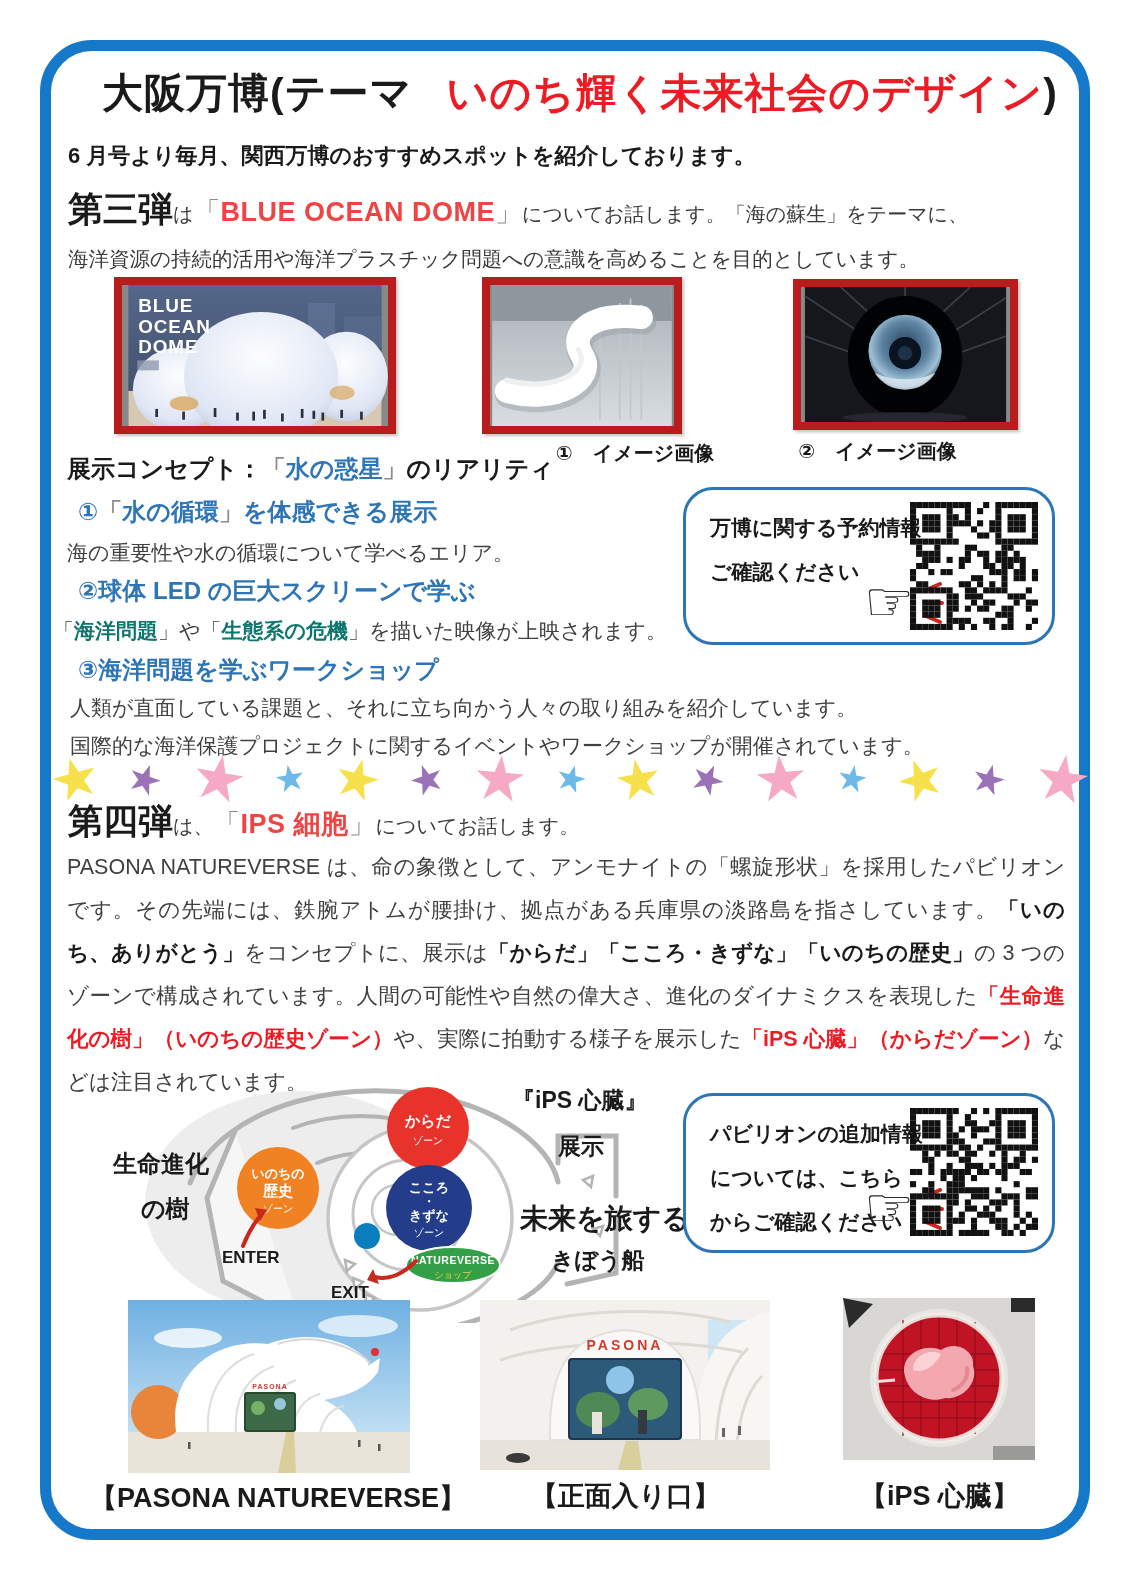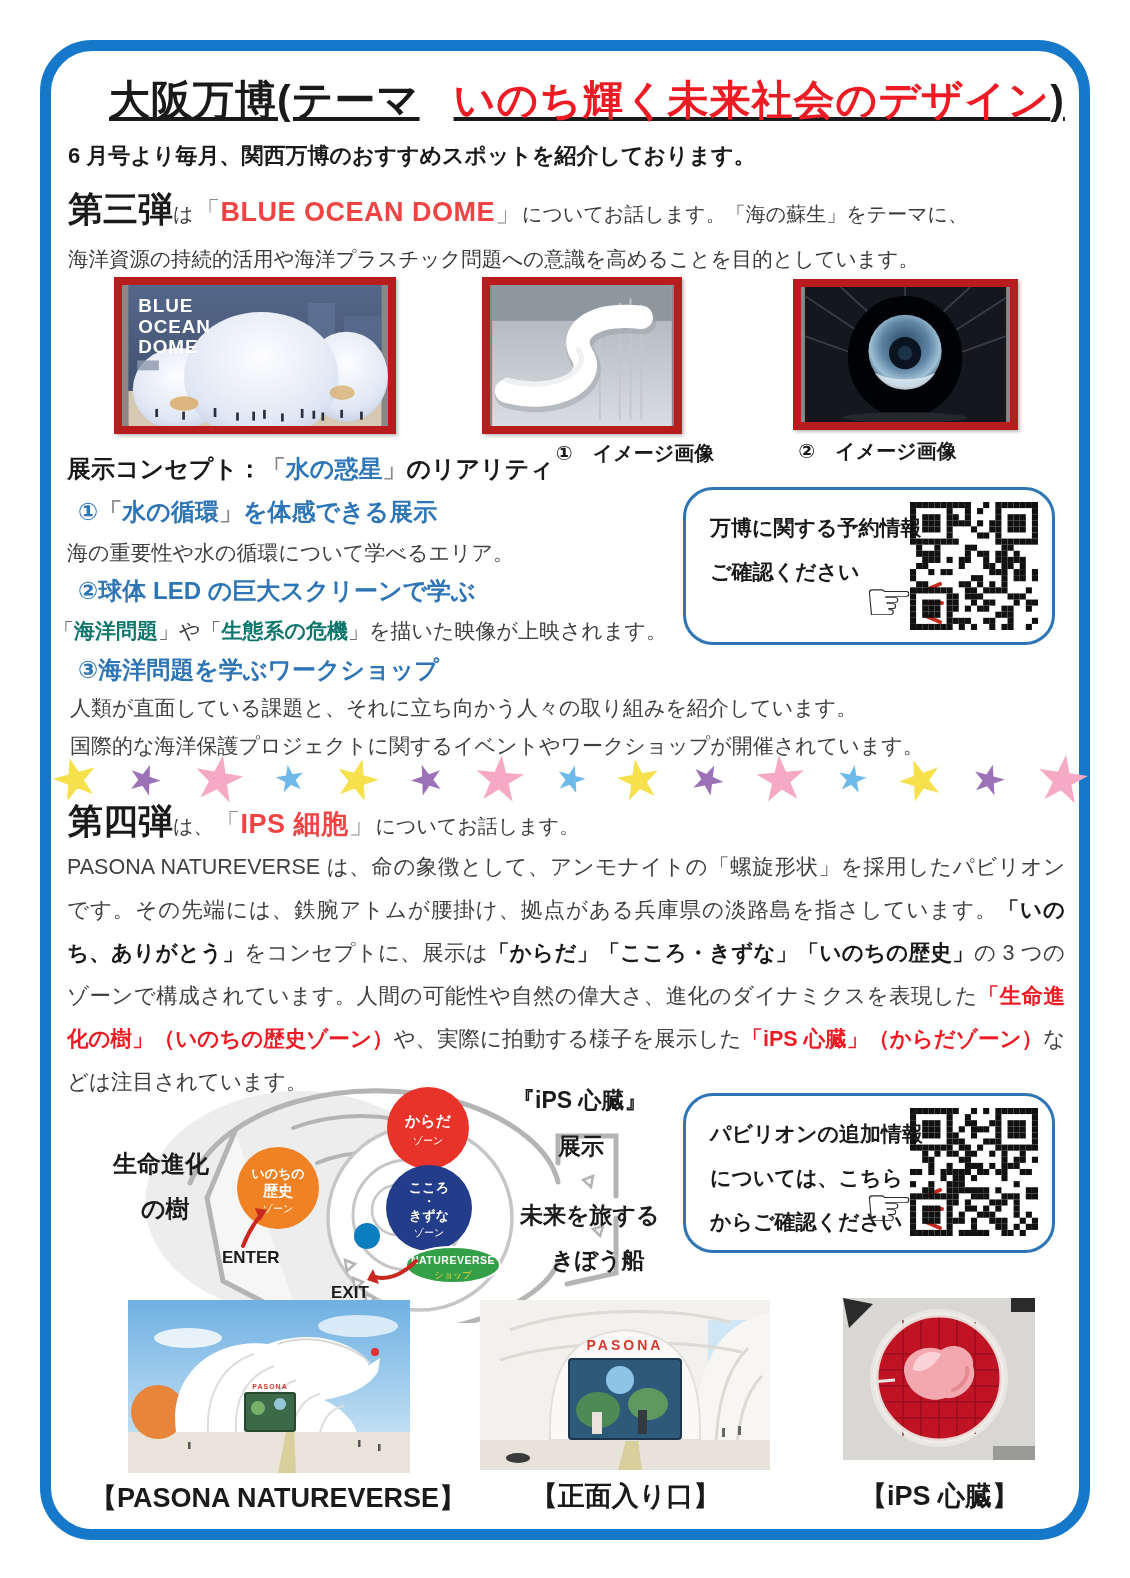--- a/index.html
+++ b/index.html
@@ -53,21 +53,21 @@
   
   .dlabel{font-size:24px;font-weight:600;white-space:nowrap;}
   
   .bot-cap{font-size:27px;font-weight:700;text-align:center;white-space:nowrap;}
 </style>
 </head>
 <body>
 
 <div class="abs frame"></div>
 
-<h1 class="abs title" style="margin:7px;text-decoration:underline;"><span>大阪万博(テーマ</span><span class="red">いのち輝く未来社会のデザイン</span><span>)</span></h1>
+<h1 class="abs title" style="margin:0;"><span>大阪万博(テーマ</span><span class="red">いのち輝く未来社会のデザイン</span><span>)</span></h1>
 
 <div class="abs intro">6 月号より毎月、関西万博のおすすめスポットを紹介しております。</div>
 
 <div class="abs sec-head s3head"><span class="sec-label">第三弾</span><span class="sec-small">は</span><span class="brk">「</span><span class="sec-high">BLUE OCEAN DOME</span><span class="brk">」</span><span class="sec-small">についてお話します。「海の蘇生」をテーマに、</span></div>
 <div class="abs s3line2">海洋資源の持続的活用や海洋プラスチック問題への意識を高めることを目的としています。</div>
 
 <div class="abs photo" style="left:114px;top:277px;width:282px;height:157px;">
   <svg viewBox="0 0 282 157">
     <defs>
       <linearGradient id="sky1" x1="0" y1="0" x2="0" y2="1">
@@ -489,21 +489,21 @@
   <path d="M 160,140 l 12,2 -7,11 z" fill="#C8281E"></path>
   <path d="M 284,216 l -12,-4 6,-11 z" fill="#C8281E"></path>
   <text x="127" y="195" font-size="17" font-weight="bold" fill="#1a1a1a">ENTER</text>
   <text x="236" y="230" font-size="17" font-weight="bold" fill="#1a1a1a">EXIT</text>
 </svg>
 
 <div class="abs dlabel" style="left:113px;top:1148px;">生命進化</div>
 <div class="abs dlabel" style="left:141px;top:1193px;">の樹</div>
 <div class="abs dlabel" style="left:512px;top:1085px;font-size:23px;">『iPS 心臓』</div>
 <div class="abs dlabel" style="left:558px;top:1131px;font-size:23px;">展示</div>
-<div class="abs dlabel" style="left:520px;top:1200px;font-size:23px;">未来を旅する</div>
+<div class="abs dlabel" style="left:520px;top:1200px;font-size:28px;">未来を旅する</div>
 <div class="abs dlabel" style="left:551px;top:1245px;font-size:23px;">きぼう船</div>
 
 <div class="abs qr-box" style="left:683px;top:1093px;height:160px;">
   <div class="qr-lines">
     <div>パビリオンの追加情報</div>
     <div>については、こちら</div>
     <div>からご確認ください</div>
   </div>
   <span class="finger">☞</span>
   <svg class="sparks" viewBox="0 0 22 42">

